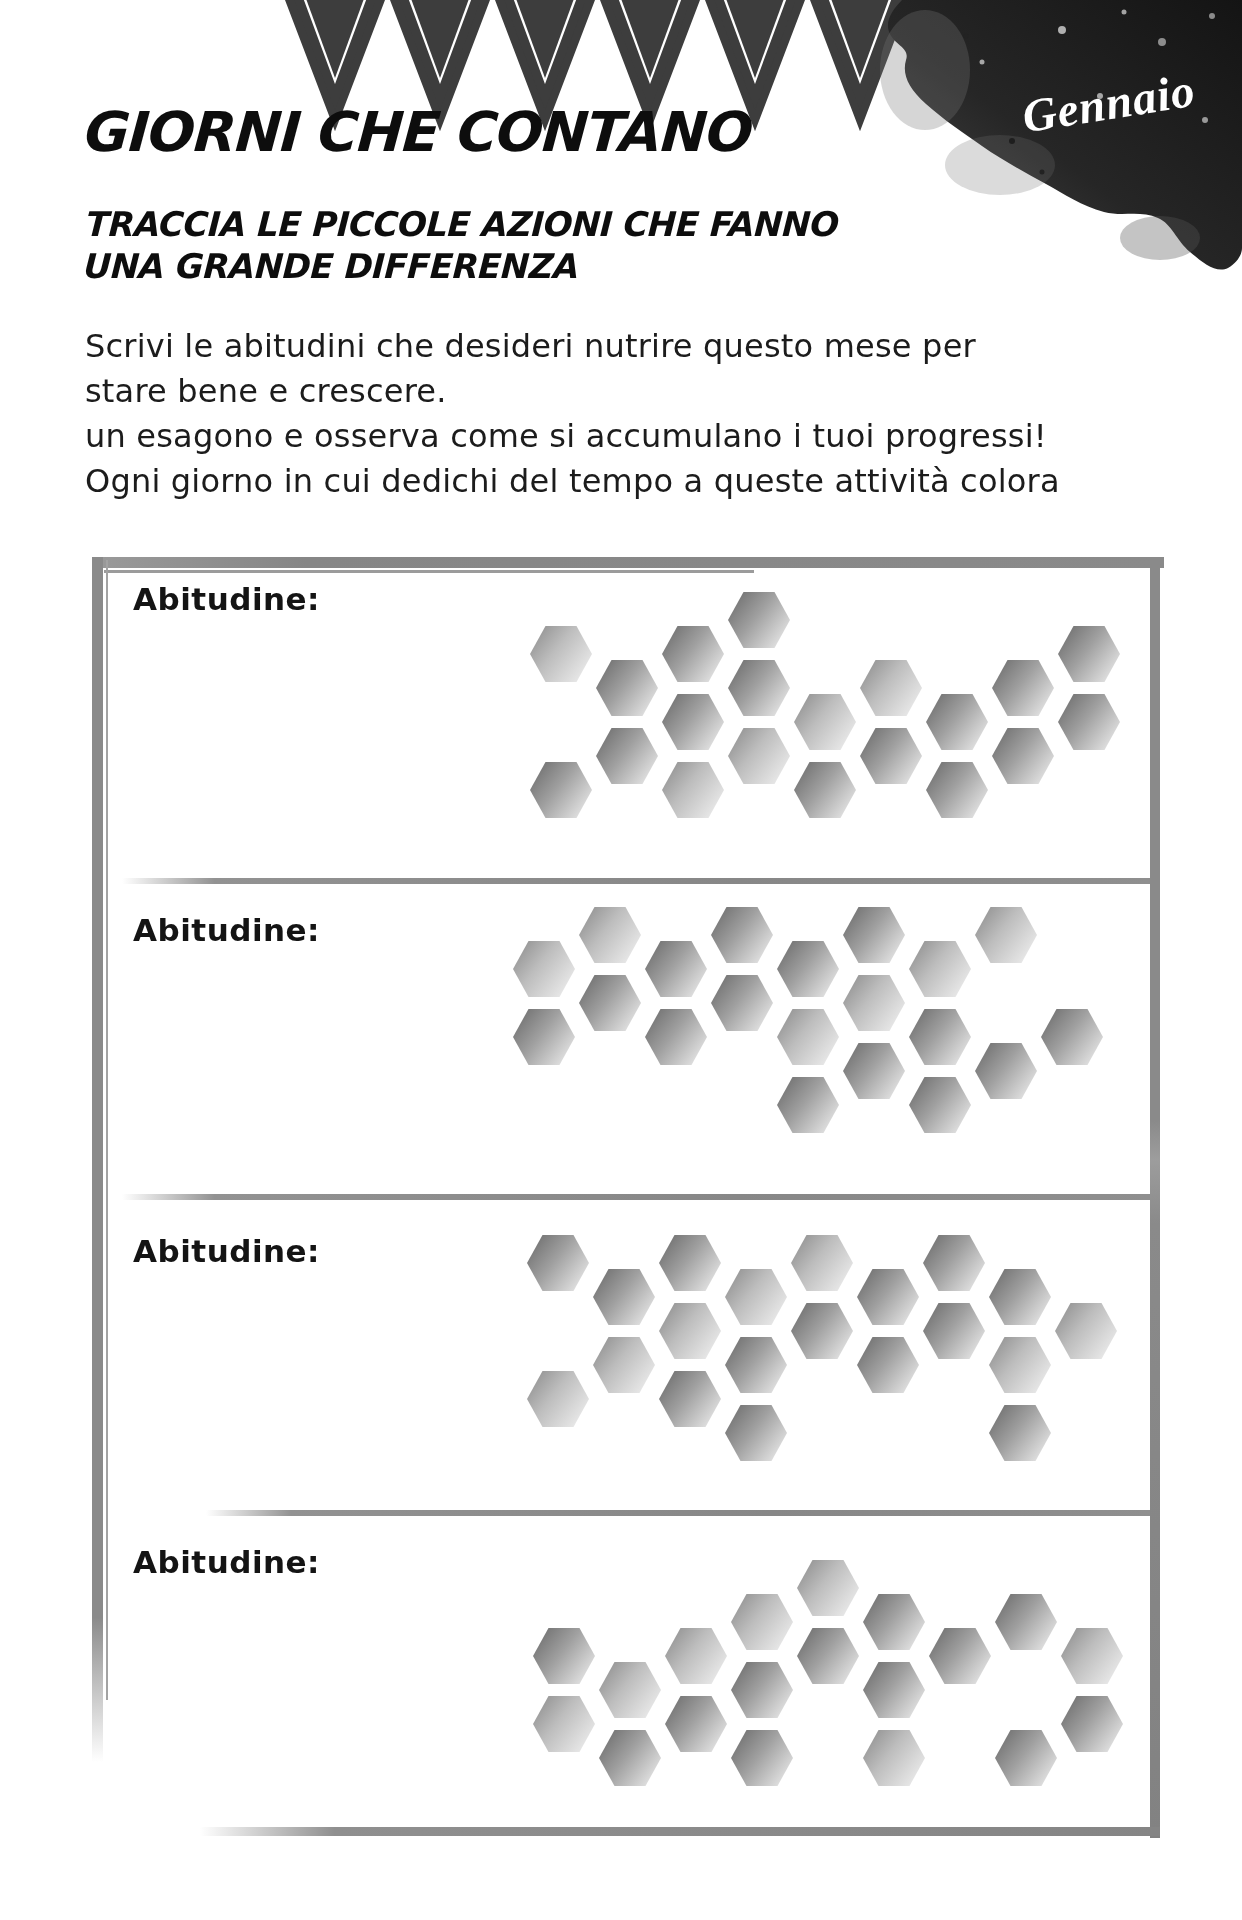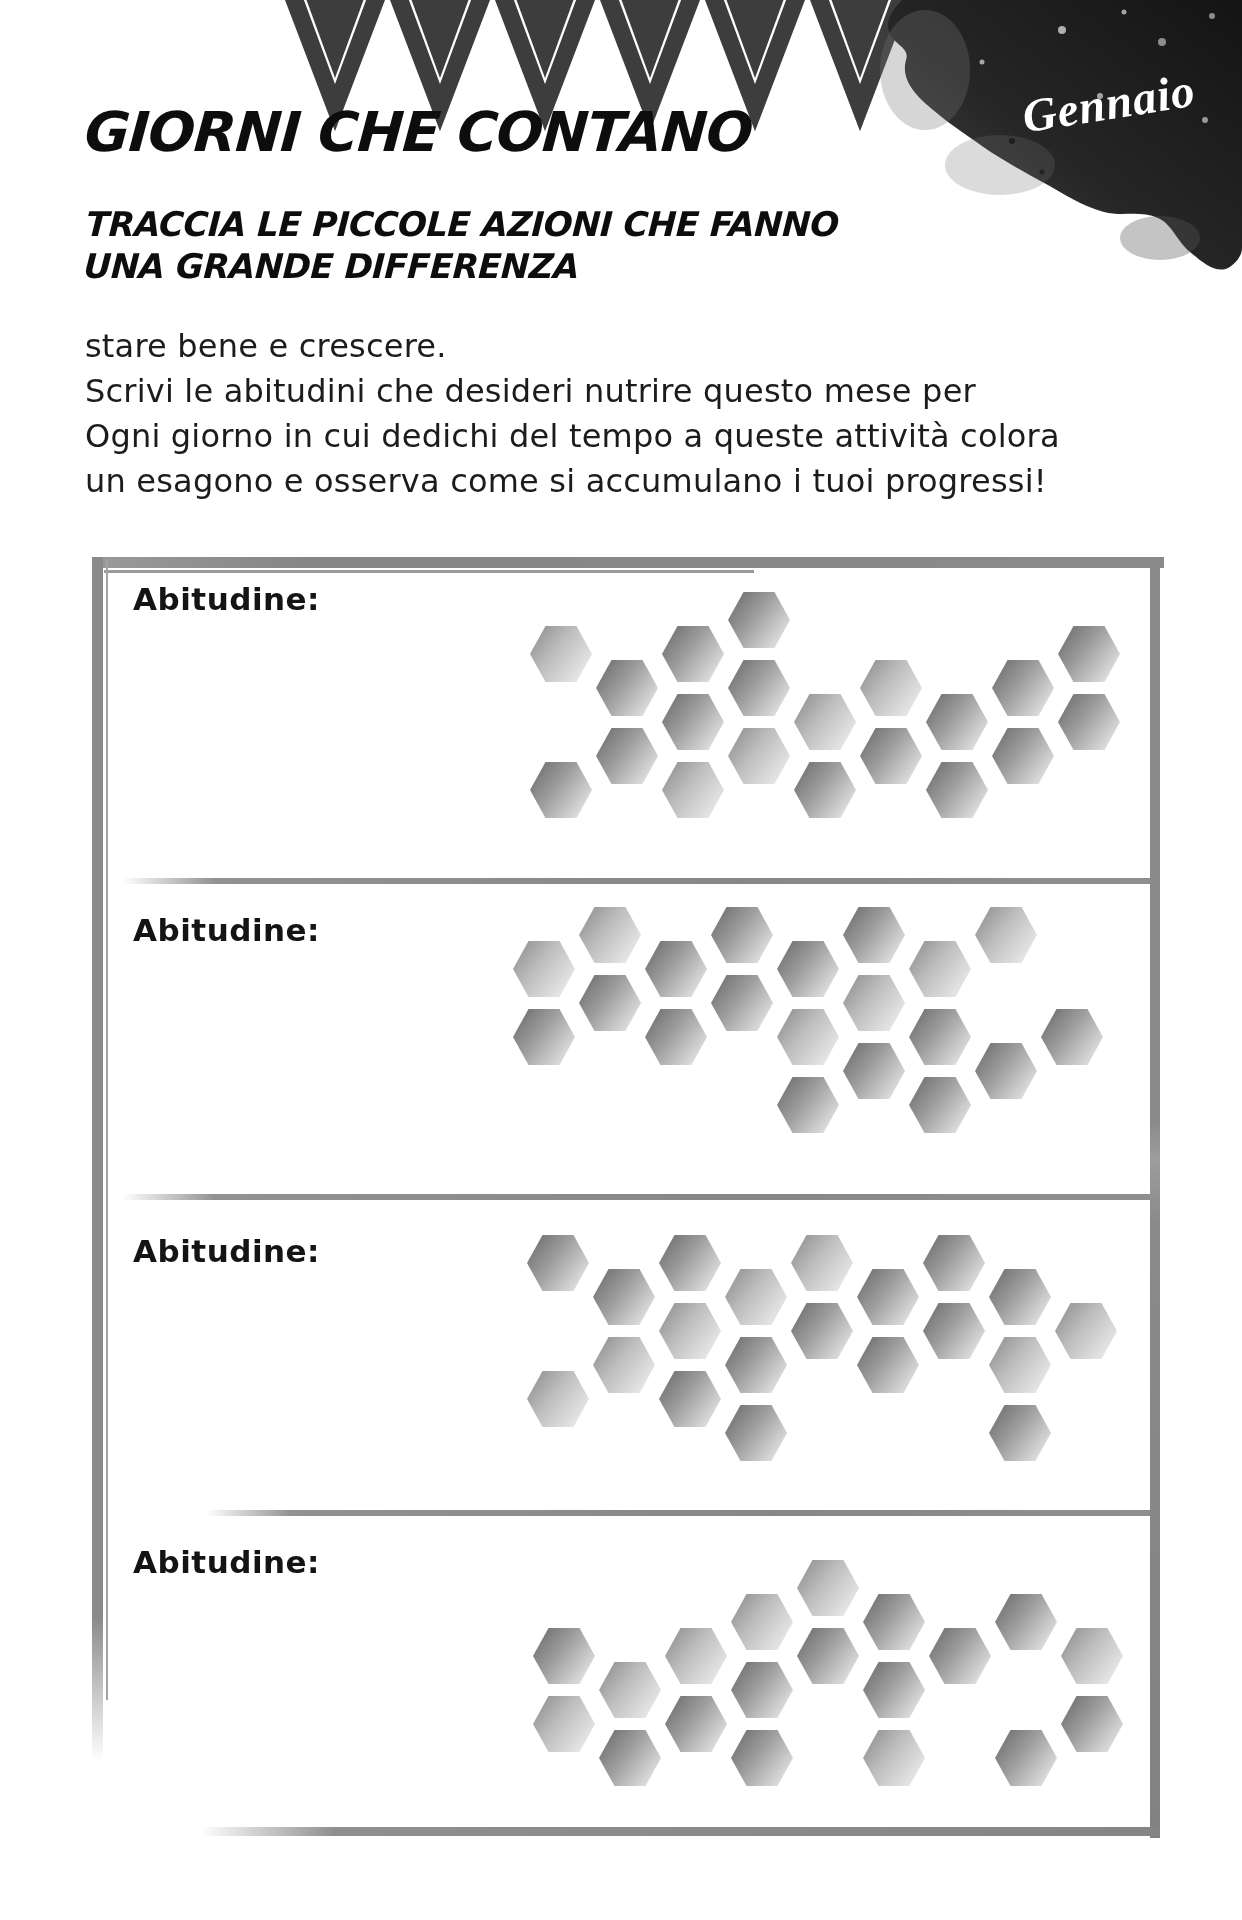--- a/index.html
+++ b/index.html
@@ -119,24 +119,24 @@
 
   <div class="month">Gennaio</div>
 
   <h1 class="title">GIORNI CHE CONTANO</h1>
   <div class="subtitle">
     <div>TRACCIA LE PICCOLE AZIONI CHE FANNO</div>
     <div>UNA GRANDE DIFFERENZA</div>
   </div>
 
   <div class="intro">
+    <div>Scrivi le abitudini che desideri nutrire questo mese per</div>
     <div>stare bene e crescere.</div>
-    <div>Scrivi le abitudini che desideri nutrire questo mese per</div>
+    <div>un esagono e osserva come si accumulano i tuoi progressi!</div>
     <div>Ogni giorno in cui dedichi del tempo a queste attività colora</div>
-    <div>un esagono e osserva come si accumulano i tuoi progressi!</div>
   </div>
 
   <div class="b-top"></div>
   <div class="b-top2"></div>
   <div class="b-left"></div>
   <div class="b-left2"></div>
   <div class="b-right"></div>
   <div class="b-bottom"></div>
 
   <div id="tracker">

